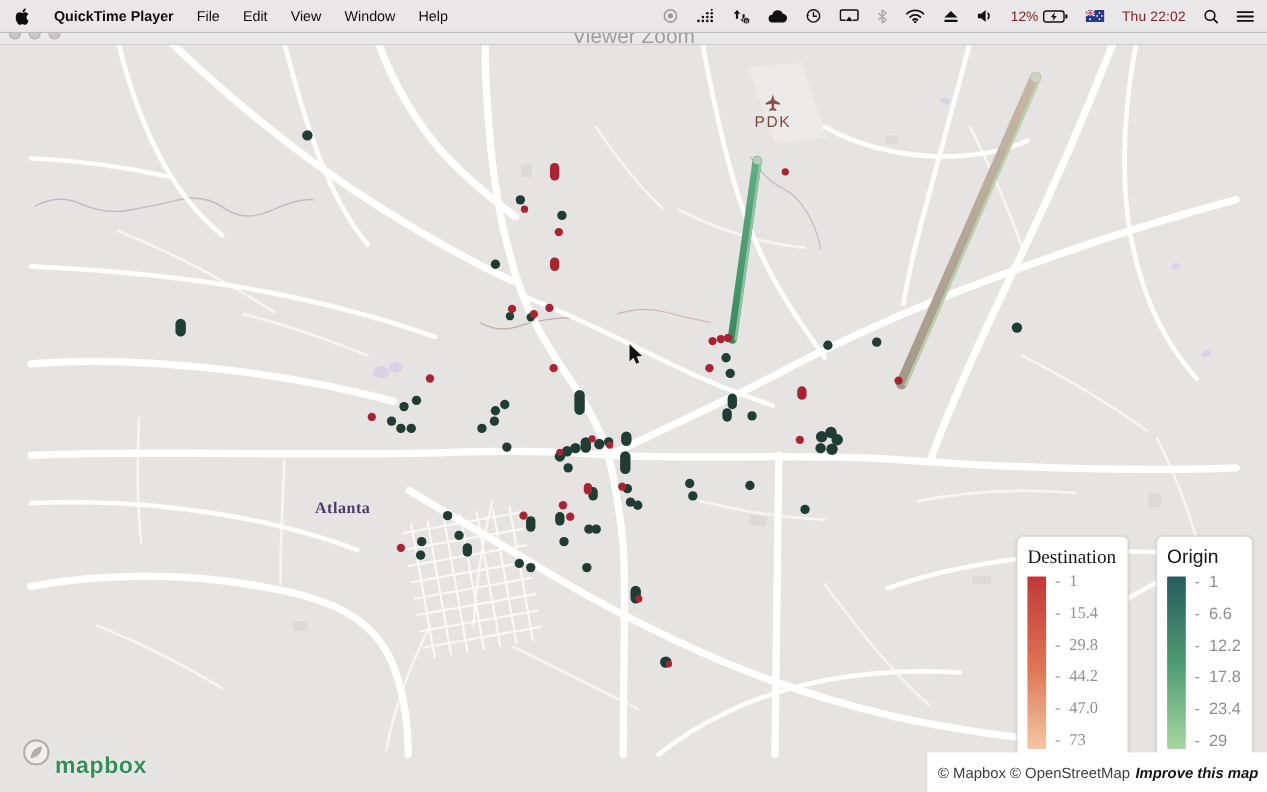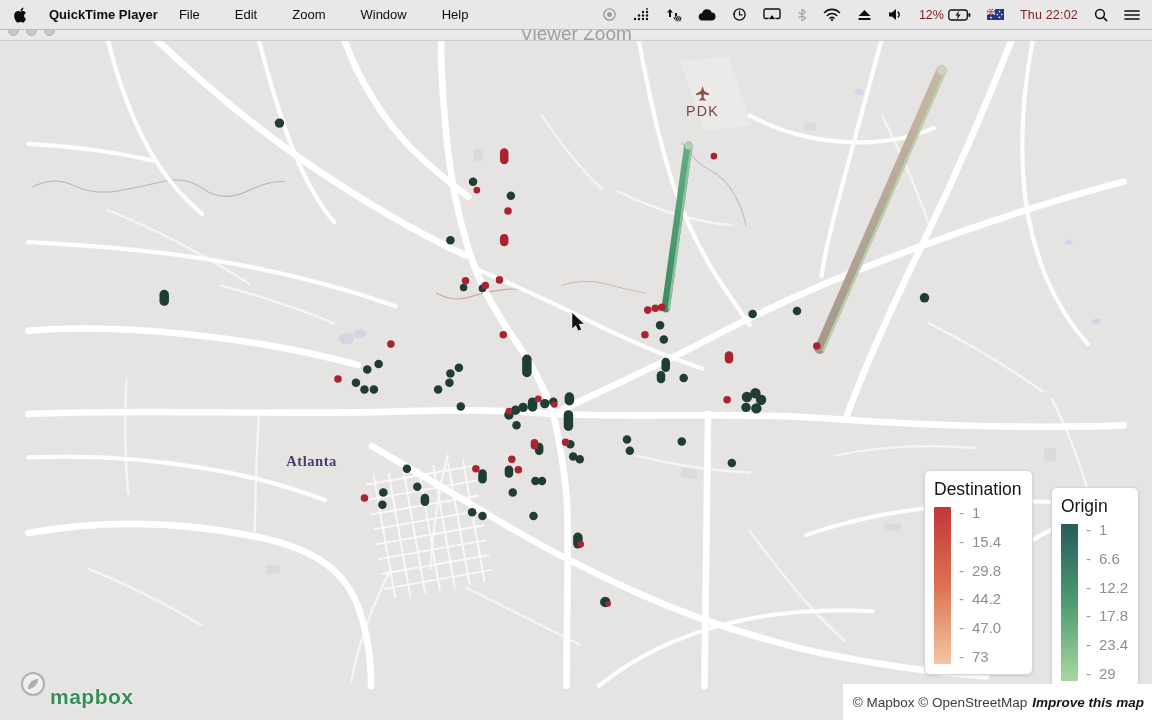--- a/index.html
+++ b/index.html
@@ -36,21 +36,21 @@
     position:absolute;top:2px;left:0;width:100%;text-align:center;
     font-size:19px;color:#9e9e9e;
   }
   
   #map-svg{position:absolute;top:40px;left:0;}
   
   .legend{
     position:absolute;background:#ffffff;border:1px solid #d9d7d5;border-radius:6px;
     box-shadow:0 1px 3px rgba(0,0,0,.12);padding:8px 10px 10px 9px;z-index:30;
   }
-  .legend-destination{left:924px;top:470px;}
+  .legend-destination{left:924px;top:487px;font-family:Liberation Serif, serif;}
   .legend-origin{left:1051px;top:487px;}
   .legend-title{font-size:17.5px;color:#151515;margin:0 0 7px 0;}
   .legend-body{display:flex;gap:8px;}
   .legend-bar{width:17px;height:157px;border-radius:1px;}
   .legend-ticks{
     list-style:none;margin:0;padding:0;height:157px;
     display:flex;flex-direction:column;justify-content:space-between;
   }
   .legend-ticks li{display:flex;align-items:center;gap:8px;font-size:15px;color:#8f8f8f;line-height:15px;margin-top:-2px;}
   .tick-dash{color:#9a9a9a;}
@@ -73,24 +73,24 @@
 <body>
 
 <div class="menubar">
   <div class="menubar-left">
     <span class="apple-logo">
       <svg width="14" height="16" viewBox="0 0 14 16" fill="#0d0d0d">
         <path d="M9.4,0.6c0.1,0.9-0.3,1.8-0.8,2.4C8.1,3.7,7.2,4.2,6.4,4.1C6.3,3.3,6.7,2.4,7.2,1.9C7.7,1.2,8.6,0.7,9.4,0.6z M11.9,5.9c0.1,0.1-1.8,0.8-1.8,2.9c0,2.2,1.9,2.9,1.9,2.9c0,0.1-0.3,1.1-1,2.1c-0.6,0.9-1.2,1.8-2.2,1.8c-1,0-1.3-0.6-2.4-0.6c-1.1,0-1.5,0.6-2.4,0.6c-1,0-1.7-1-2.3-1.9C0.5,11.8-0.5,8.4,0.8,6.1c0.6-1.2,1.8-2,3.1-2c1,0,1.9,0.7,2.5,0.7c0.6,0,1.6-0.8,2.8-0.7C9.7,4.1,11,4.6,11.9,5.9z"></path>
       </svg>
     </span>
     <span class="app-name">QuickTime Player</span>
-    <span id="menu-items" style="display:flex;gap:35px;">
+    <span id="menu-items" style="display:flex;gap:21px;">
         <span class="menu-item">File</span>
         <span class="menu-item">Edit</span>
-        <span class="menu-item">Zoom</span>
+        <span class="menu-item">View</span>
         <span class="menu-item">Window</span>
         <span class="menu-item">Help</span>
       </span>
   </div>
   <div class="menubar-right">
     <span class="status-icon">
       <svg width="15" height="15" viewBox="0 0 15 15">
           <circle cx="7.5" cy="7.5" r="5.6" fill="none" stroke="#9a9a9a" stroke-width="1.4"></circle>
           <rect x="5.3" y="5.3" width="4.4" height="4.4" rx="1.2" fill="#9a9a9a"></rect>
         </svg>

